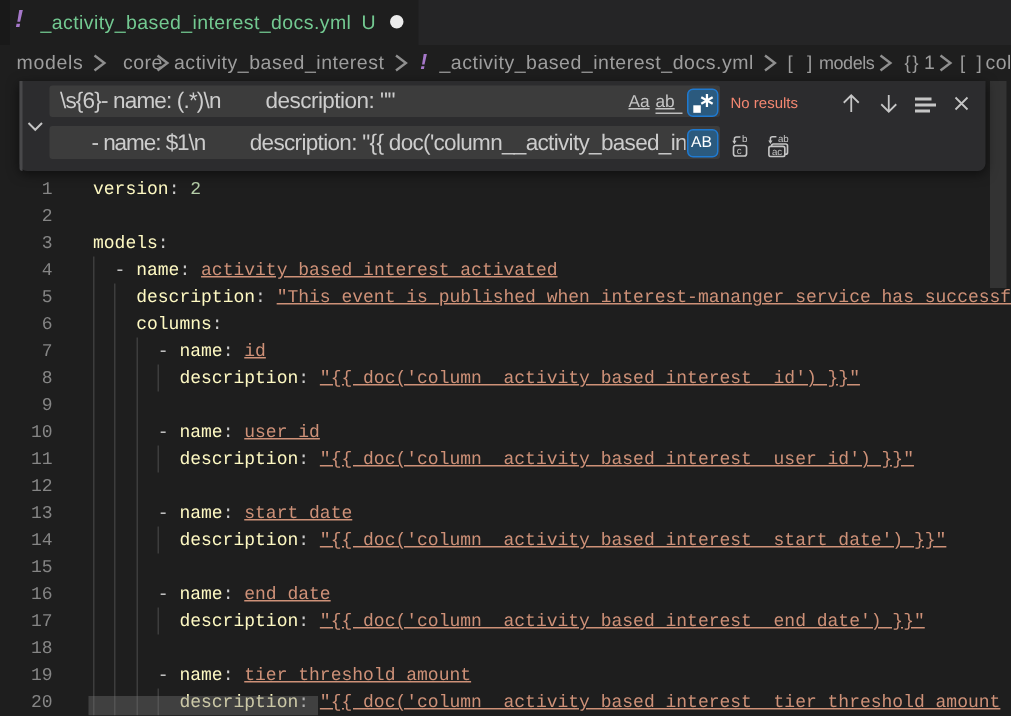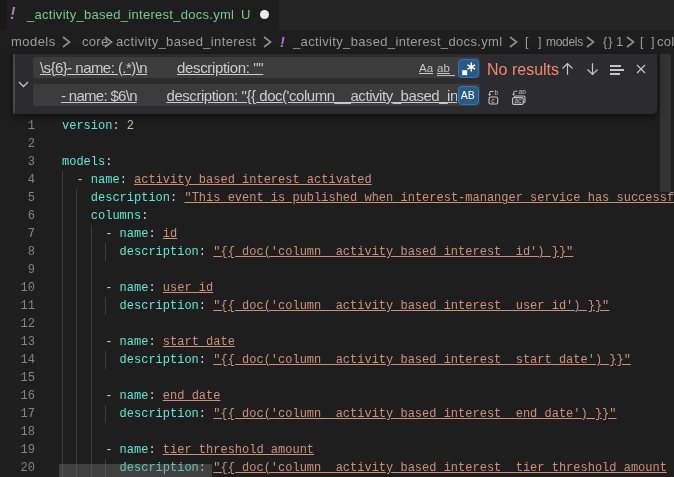--- a/index.html
+++ b/index.html
@@ -15,26 +15,26 @@
   #tabU { left:241px; top:0; height:30px; line-height:30px; font-size:13px; color:#73c991; }
   #tabdot { left:260px; top:10px; width:9px; height:9px; border-radius:50%; background:#ececec; }
   
   #crumbs { left:0; top:30px; width:674px; height:24px; background:#1e1e1e; }
   .bc { position:absolute; top:30px; height:24px; line-height:24px; font-size:13px; color:#9d9d9d; white-space:pre; letter-spacing:0.3px; }
   .bcsep { position:absolute; top:34px; width:16px; height:16px; }
   
   #findw { left:13px; top:54px; width:644px; height:60px; background:#2c2c2e; border-radius:0 0 5px 5px; box-shadow:0 2px 8px rgba(0,0,0,0.55); }
   #findsash { left:13px; top:54px; width:2px; height:60px; background:#48484a; border-radius:0 0 0 5px;}
   .inputbox { position:absolute; background:#3c3c3c; border-radius:2px; }
-  .itxt { position:absolute; font-size:15px; color:#cccccc; white-space:pre; top:0; line-height:21px;text-decoration:underline; }
-  #noresults { left:487px; top:55px; height:29px; line-height:29px; font-size:16px; color:#f48771; }
+  .itxt { position:absolute; font-size:15px; color:#cccccc; white-space:pre; top:0; line-height:21px; }
+  #noresults { left:487px; top:55px; height:29px; line-height:29px; font-size:10px; color:#f48771; }
   .opt { position:absolute; font-size:11px; color:#c5c5c5;text-decoration:underline; }
   .bluebtn { position:absolute; background:#2b5a7e; border:1.5px solid #1f7ad1; border-radius:4px; }
   
-  .k { color:#5eead4; }
+  .k { color:#fef9c3; }
   .pp { color:#cccccc; }
   .s { color:#ce9178;text-decoration:underline; }
   .num { color:#b5cea8; }
 </style>
 </head>
 <body>
 
 <div class="abs" id="tabstrip"></div>
 <div class="abs" id="tabsliver"></div>
 <div class="abs" id="tabactive"></div>
@@ -140,21 +140,21 @@
   </svg>
 <div class="abs" style="left:610px;top:65px;width:11px;height:1.5px;background:#c5c5c5;"></div>
 <div class="abs" style="left:610px;top:69.1px;width:14px;height:1.5px;background:#c5c5c5;"></div>
 <div class="abs" style="left:610px;top:73.2px;width:9.5px;height:1.5px;background:#c5c5c5;"></div>
 <svg class="abs" style="left:635.5px;top:63.5px;width:10px;height:10px;" viewBox="0 0 10 10">
     <path d="M1 1 L9 9 M9 1 L1 9" stroke="#c5c5c5" stroke-width="1.2"></path>
   </svg>
 
 <div class="inputbox" style="left:33px;top:84px;width:447px;height:22px;"></div>
 <div class="abs" style="left:33px;top:85px;width:424px;height:22px;overflow:hidden;">
-  <span class="itxt" id="rtxt1" style="left:28px;top:0;line-height:22px;letter-spacing:-0.7px;">- name: $6\n</span>
+  <span class="itxt" id="rtxt1" style="left:28px;top:0;line-height:22px;letter-spacing:-0.7px;">- name: $1\n</span>
   <span class="itxt" id="rtxt2" style="left:133.5px;top:0;line-height:22px;letter-spacing:-0.45px;">description: "{{ doc('column__activity_based_in</span>
 </div>
 <div class="bluebtn" style="left:458px;top:85.5px;width:20.5px;height:19.5px;">
   <span style="position:absolute;left:0;top:0;width:17.5px;height:16.5px;line-height:16.5px;text-align:center;color:#ffffff;font-size:10.5px;">AB</span>
 </div>
 
 <svg class="abs" style="left:488px;top:90px;width:12px;height:14.5px;" viewBox="0 0 12 14.5">
   <text x="6.6" y="4.6" fill="#c5c5c5" font-size="6.5" font-family="Liberation Sans">b</text>
   <path d="M5.6 1.4 H3 Q1.6 1.4 1.6 2.8 V4.4" stroke="#c5c5c5" stroke-width="1" fill="none"></path>
   <path d="M0.2 3.9 L3 3.9 L1.6 6.2 Z" fill="#c5c5c5"></path>

